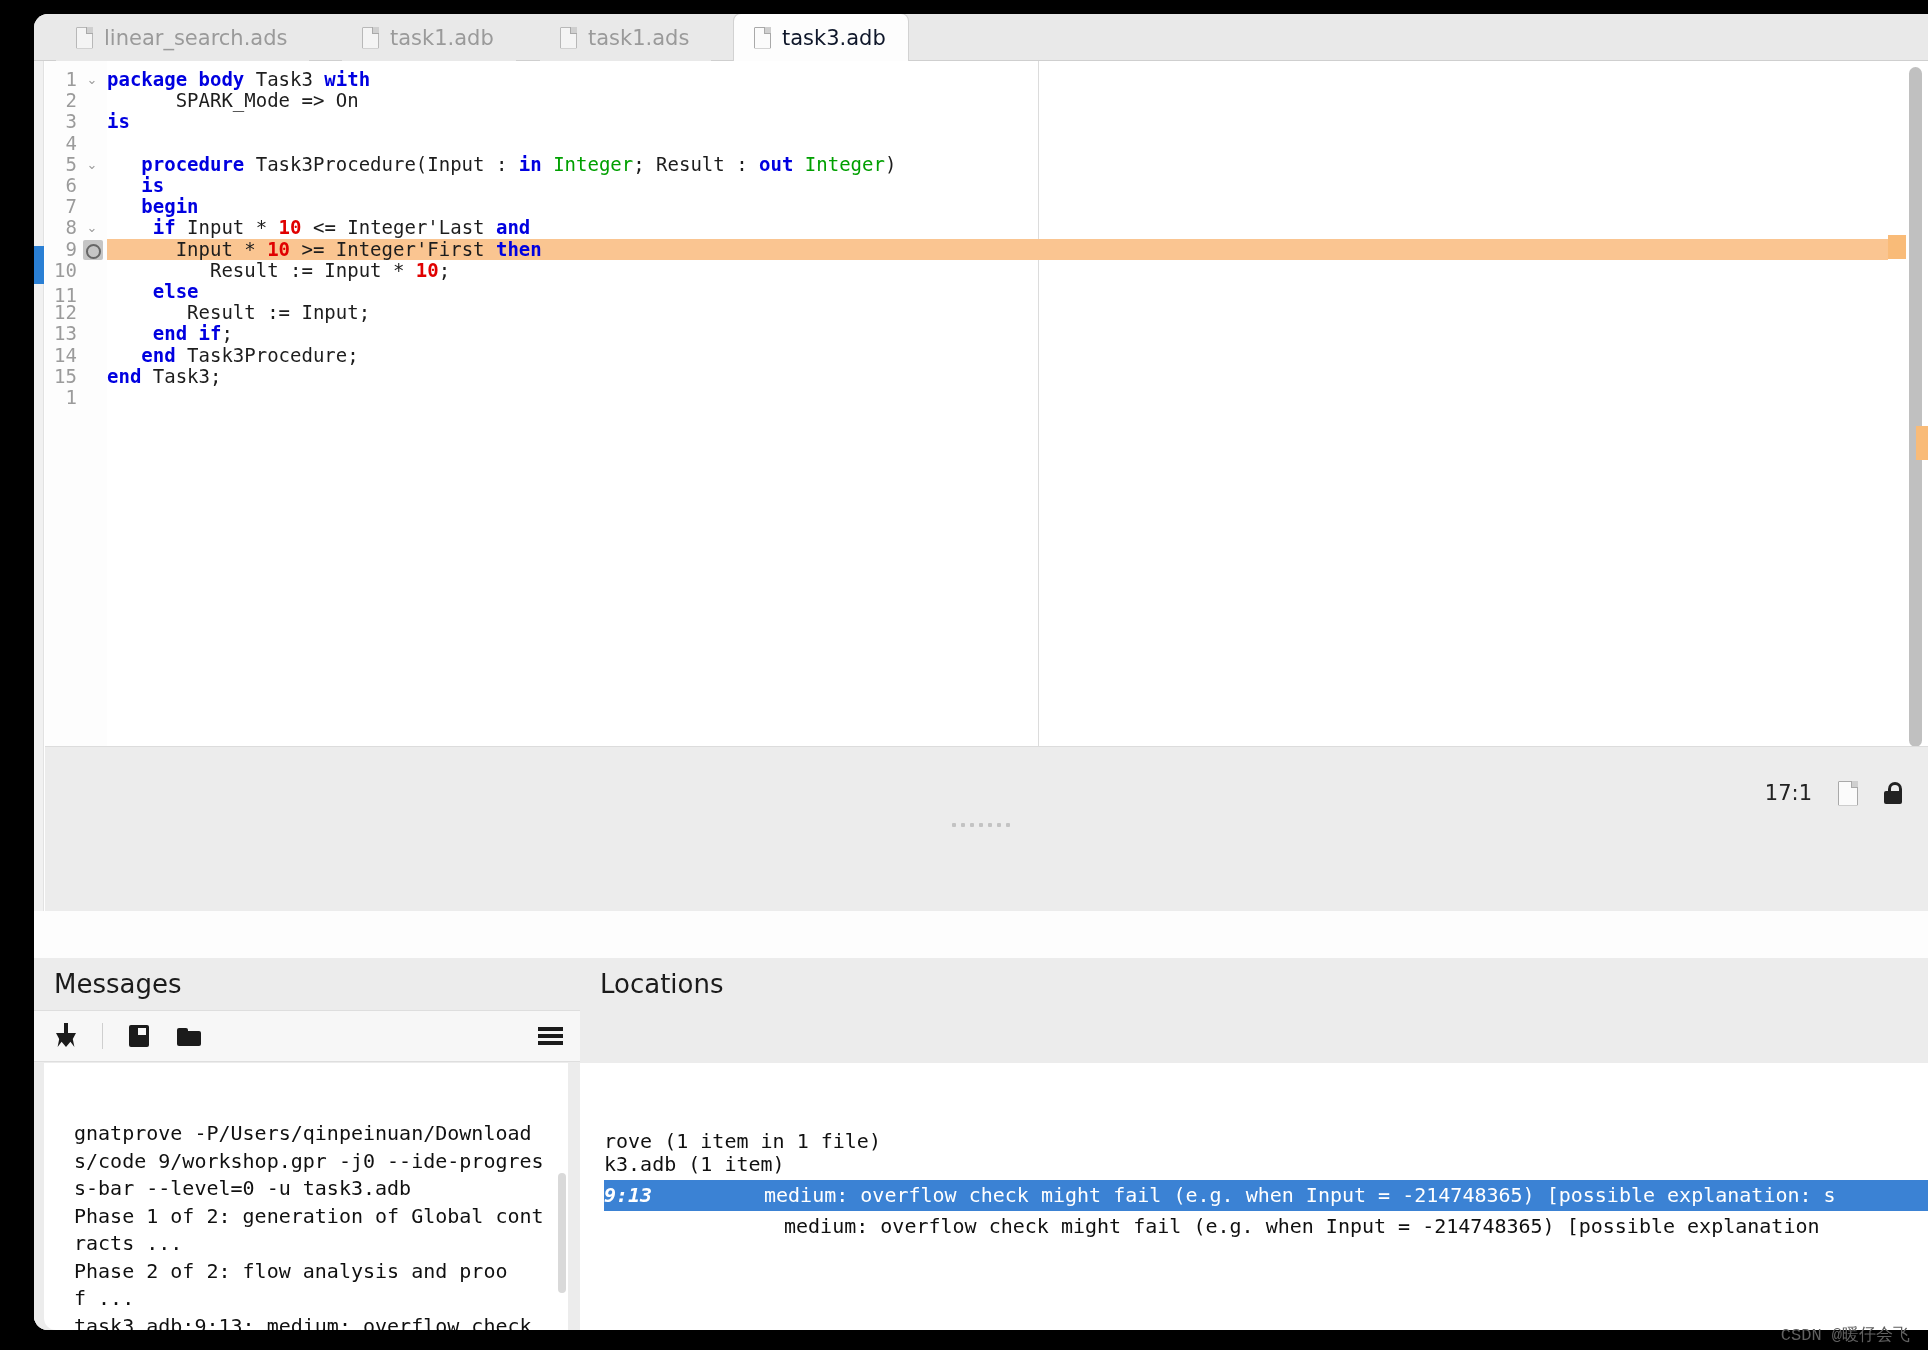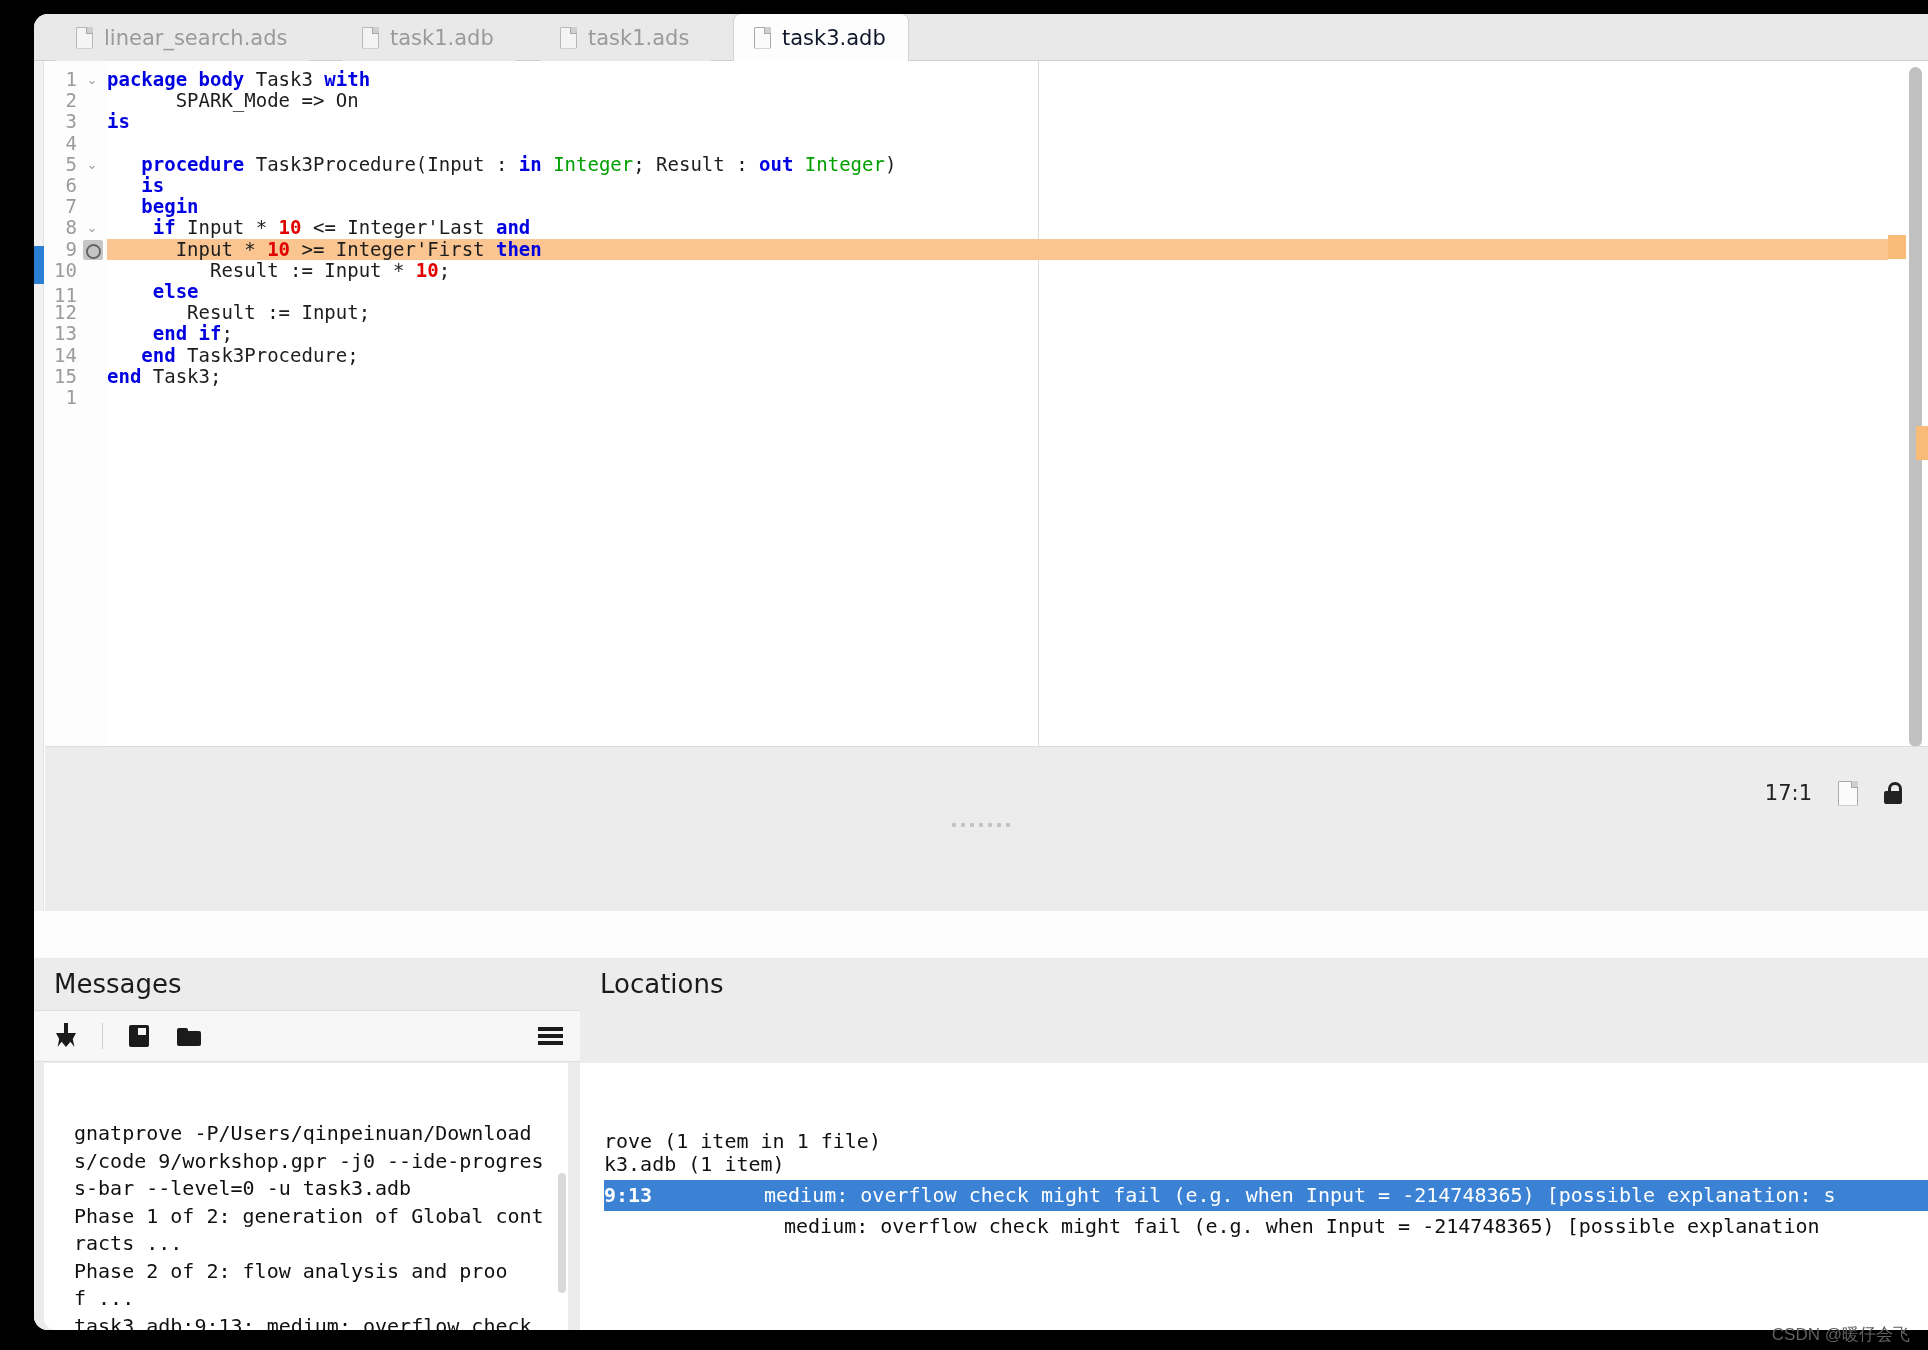--- a/index.html
+++ b/index.html
@@ -451,28 +451,29 @@
     padding-left: 0;
   }
   .loc-row.sel {
     background: #3b82d4;
     color: #ffffff;
   }
   .loc-col-pos {
     display: inline-block;
     width: 160px;
     font-weight: bold;
+    font-style: italic;
   }
 
   .watermark {
     position: absolute;
     right: 18px; bottom: 4px;
     font-size: 17px;
     color: #606060;
-    font-family: Liberation Sans, sans-serif;
+    font-family: Liberation Mono, monospace;
     z-index: 50;
   }
 </style>
 </head>
 <body>
 
 <div id="app">
 
   <div class="window">
 

